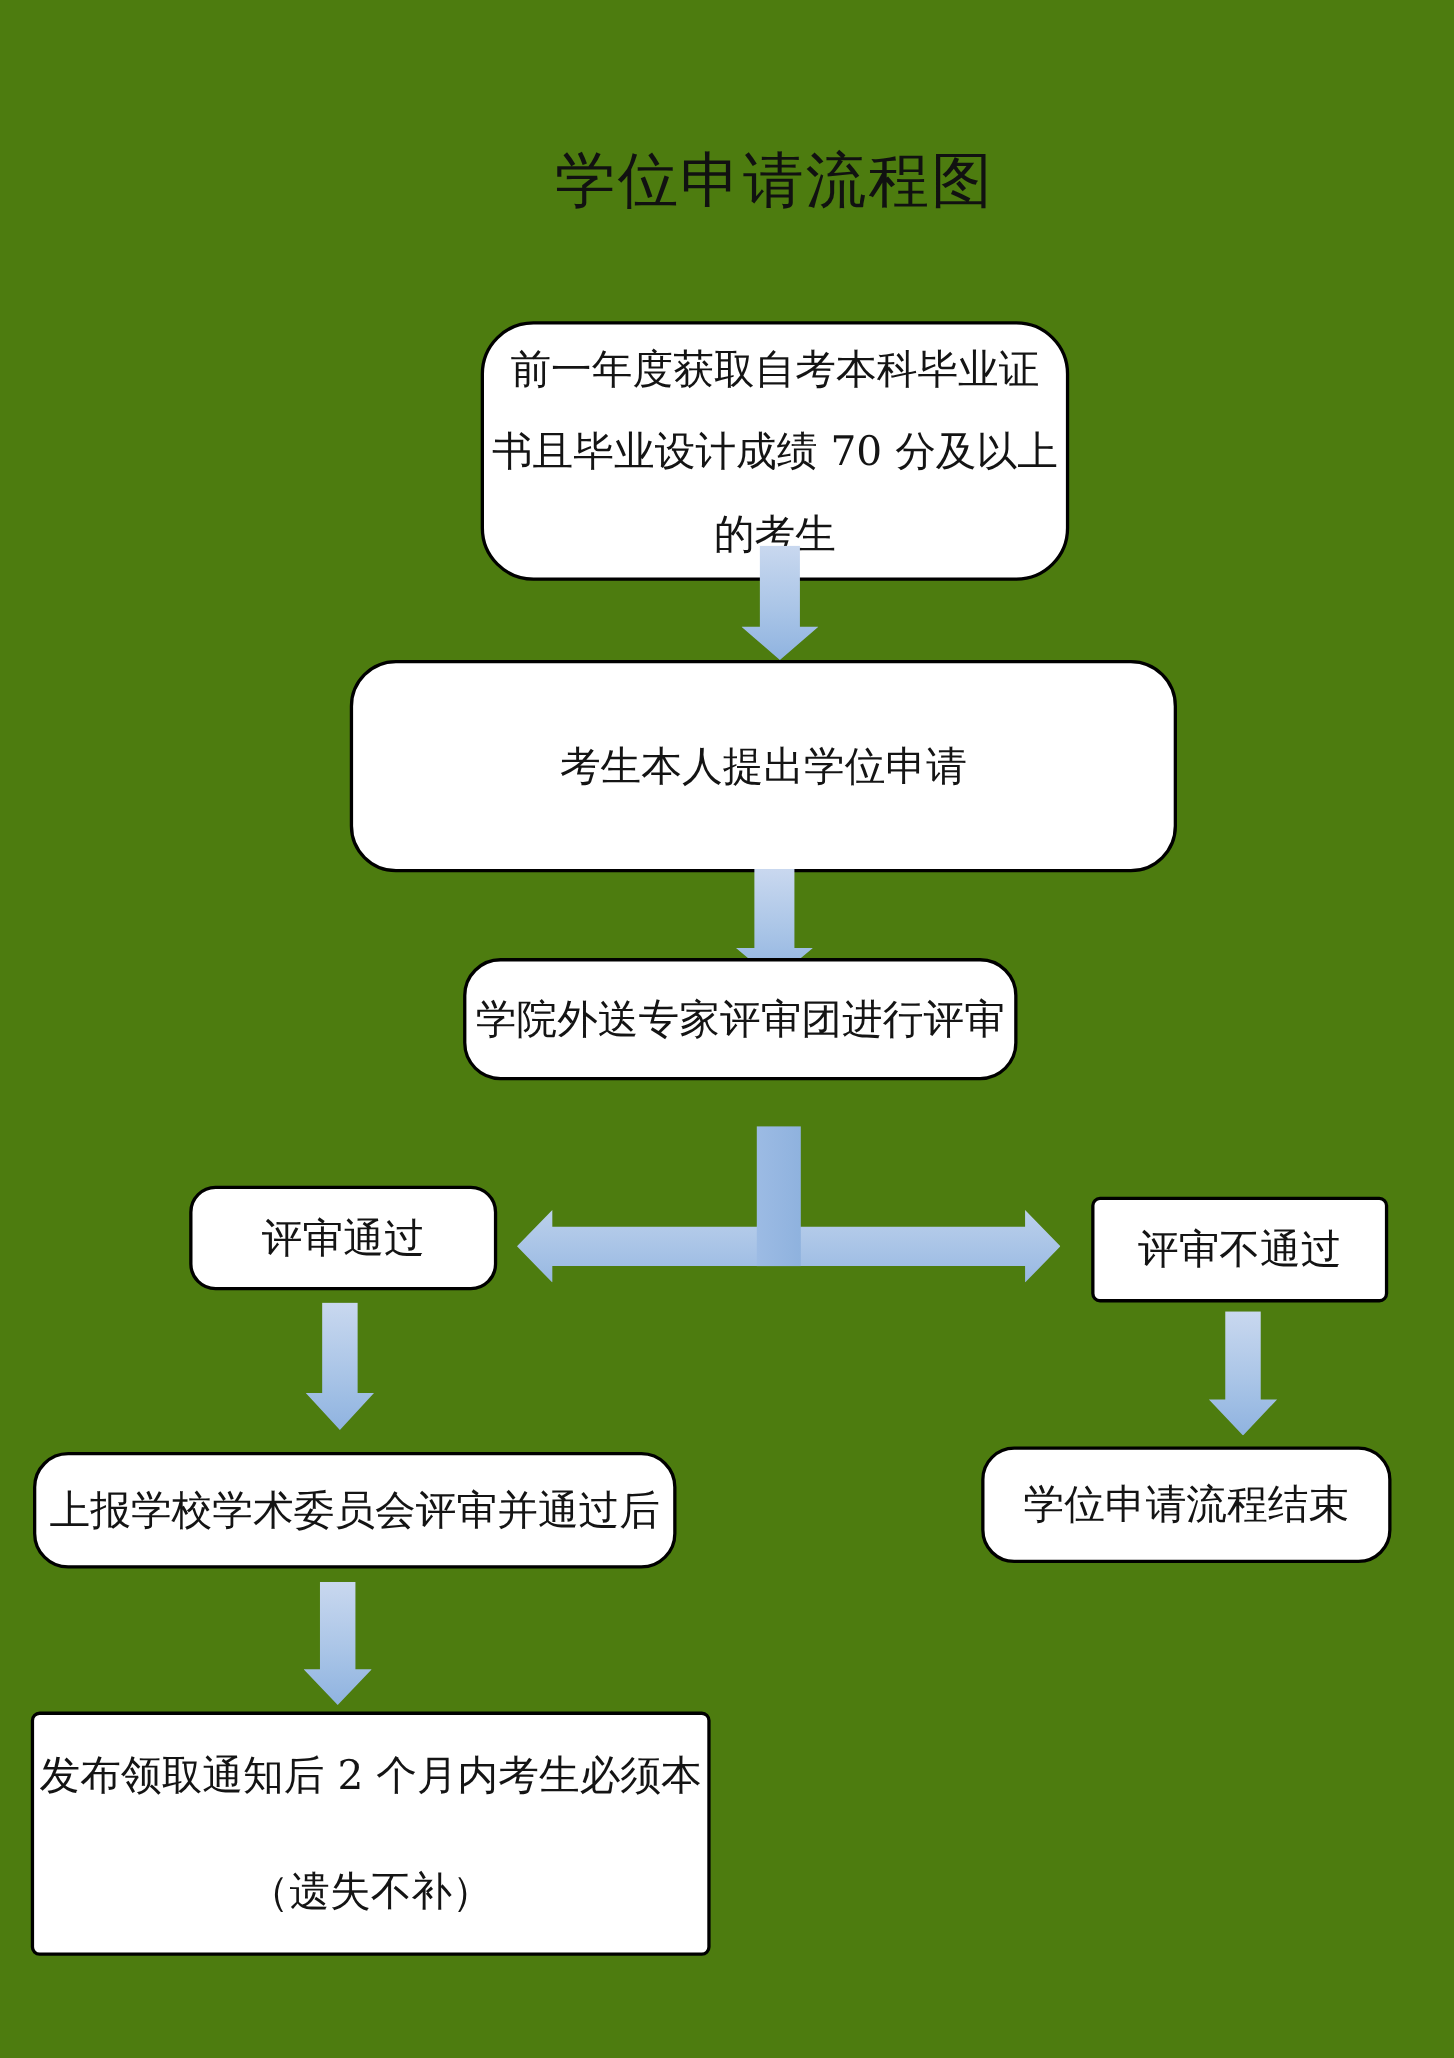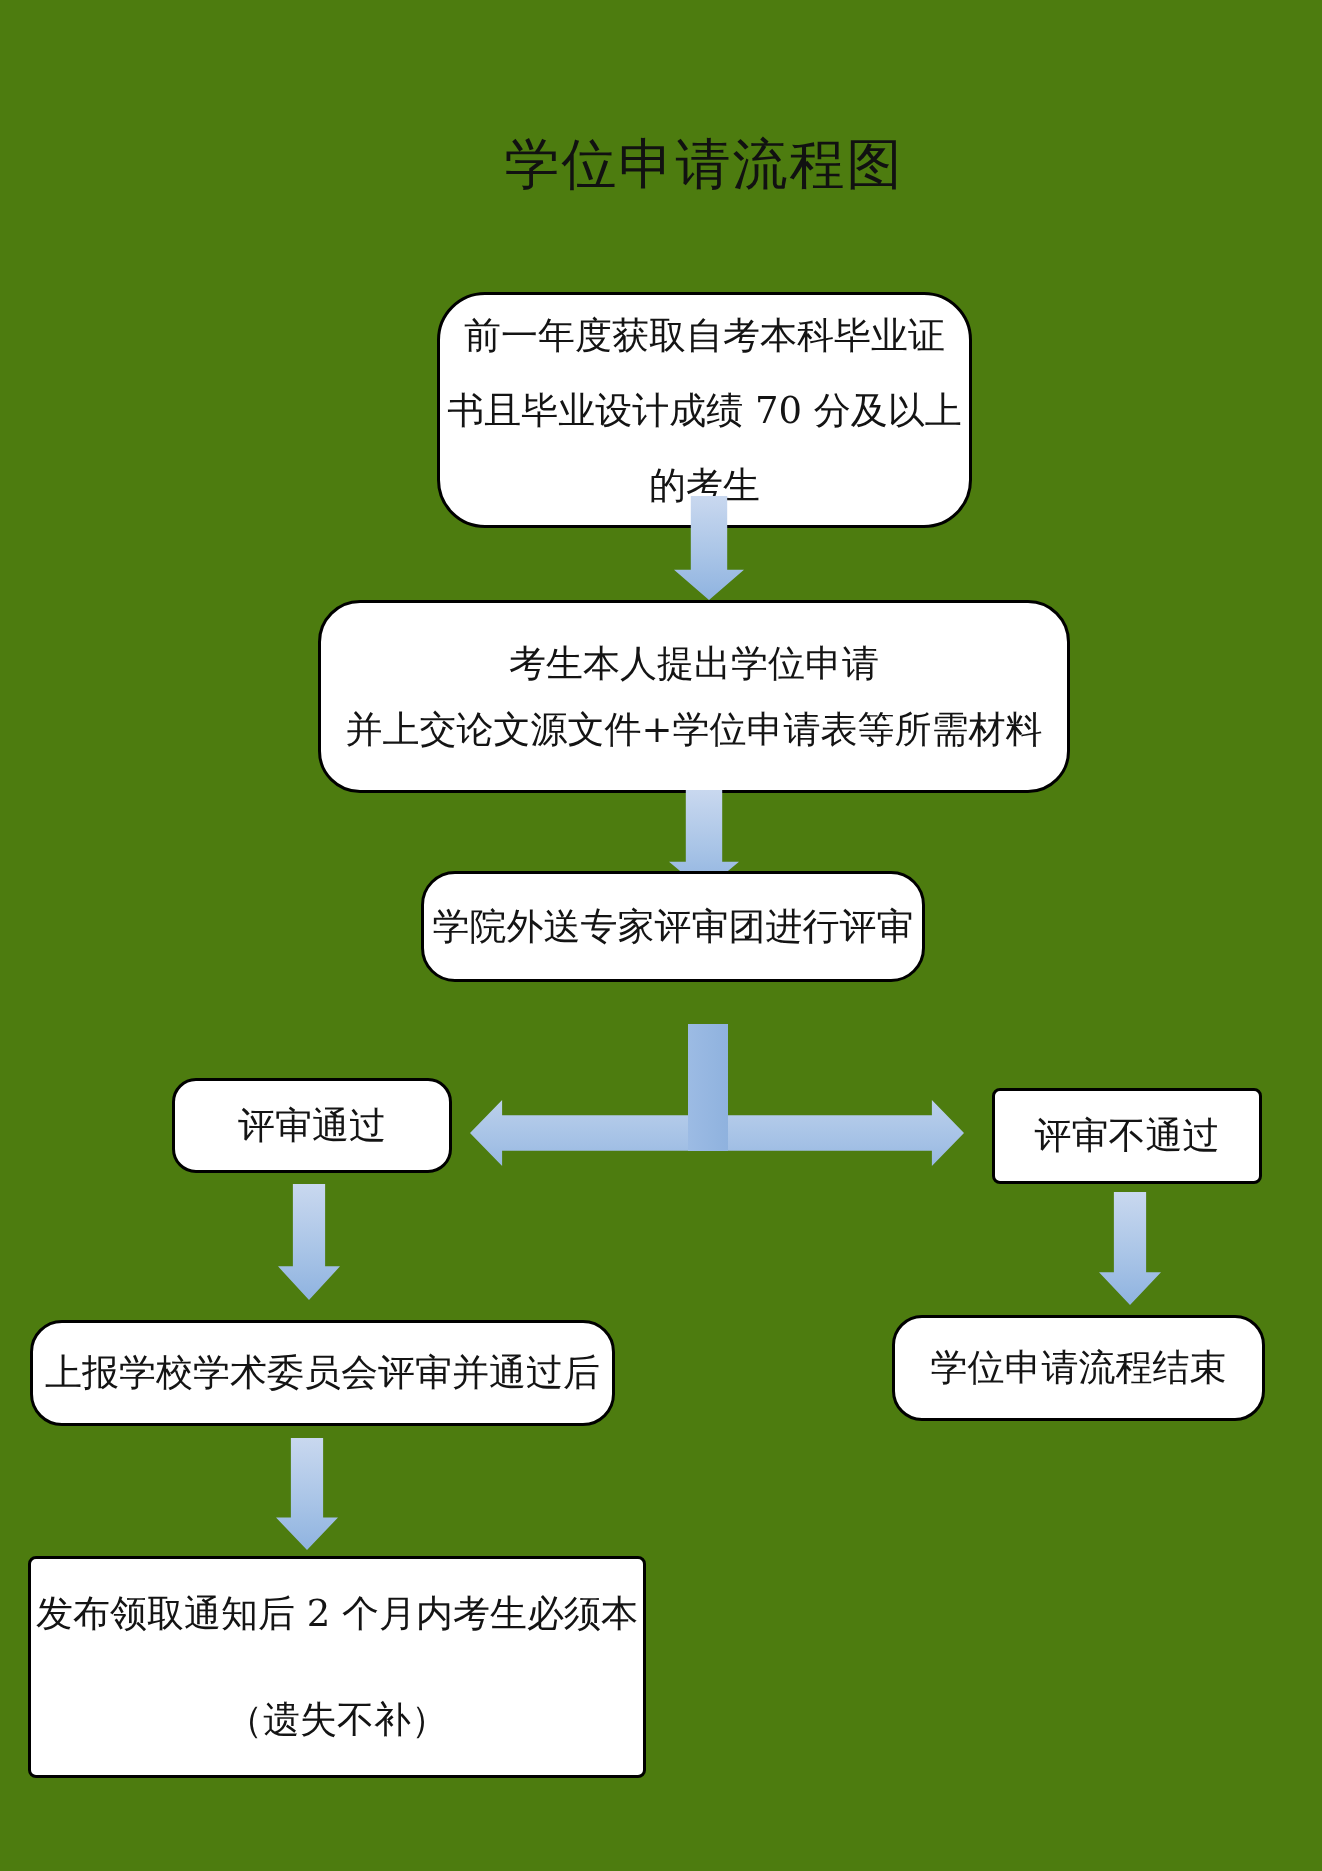--- a/index.html
+++ b/index.html
@@ -81,21 +81,20 @@
   <div class="box" id="box-eligibility">
     <span class="line">前一年度获取自考本科毕业证</span>
     <span class="line">书且毕业设计成绩 70 分及以上</span>
     <span class="line">的考生</span>
   </div>
 
   <div class="arrow-down" id="arrow-1"></div>
 
   <div class="box" id="box-apply">
     <span class="line">考生本人提出学位申请</span>
-    <span class="line">并上交论文源文件+学位申请表等所需材料</span>
   </div>
 
   <div class="arrow-down" id="arrow-2"></div>
 
   <div class="box" id="box-review">
     <span class="line">学院外送专家评审团进行评审</span>
   </div>
 
   <div id="branch-stem"></div>
   <div id="branch-arrow"></div>

